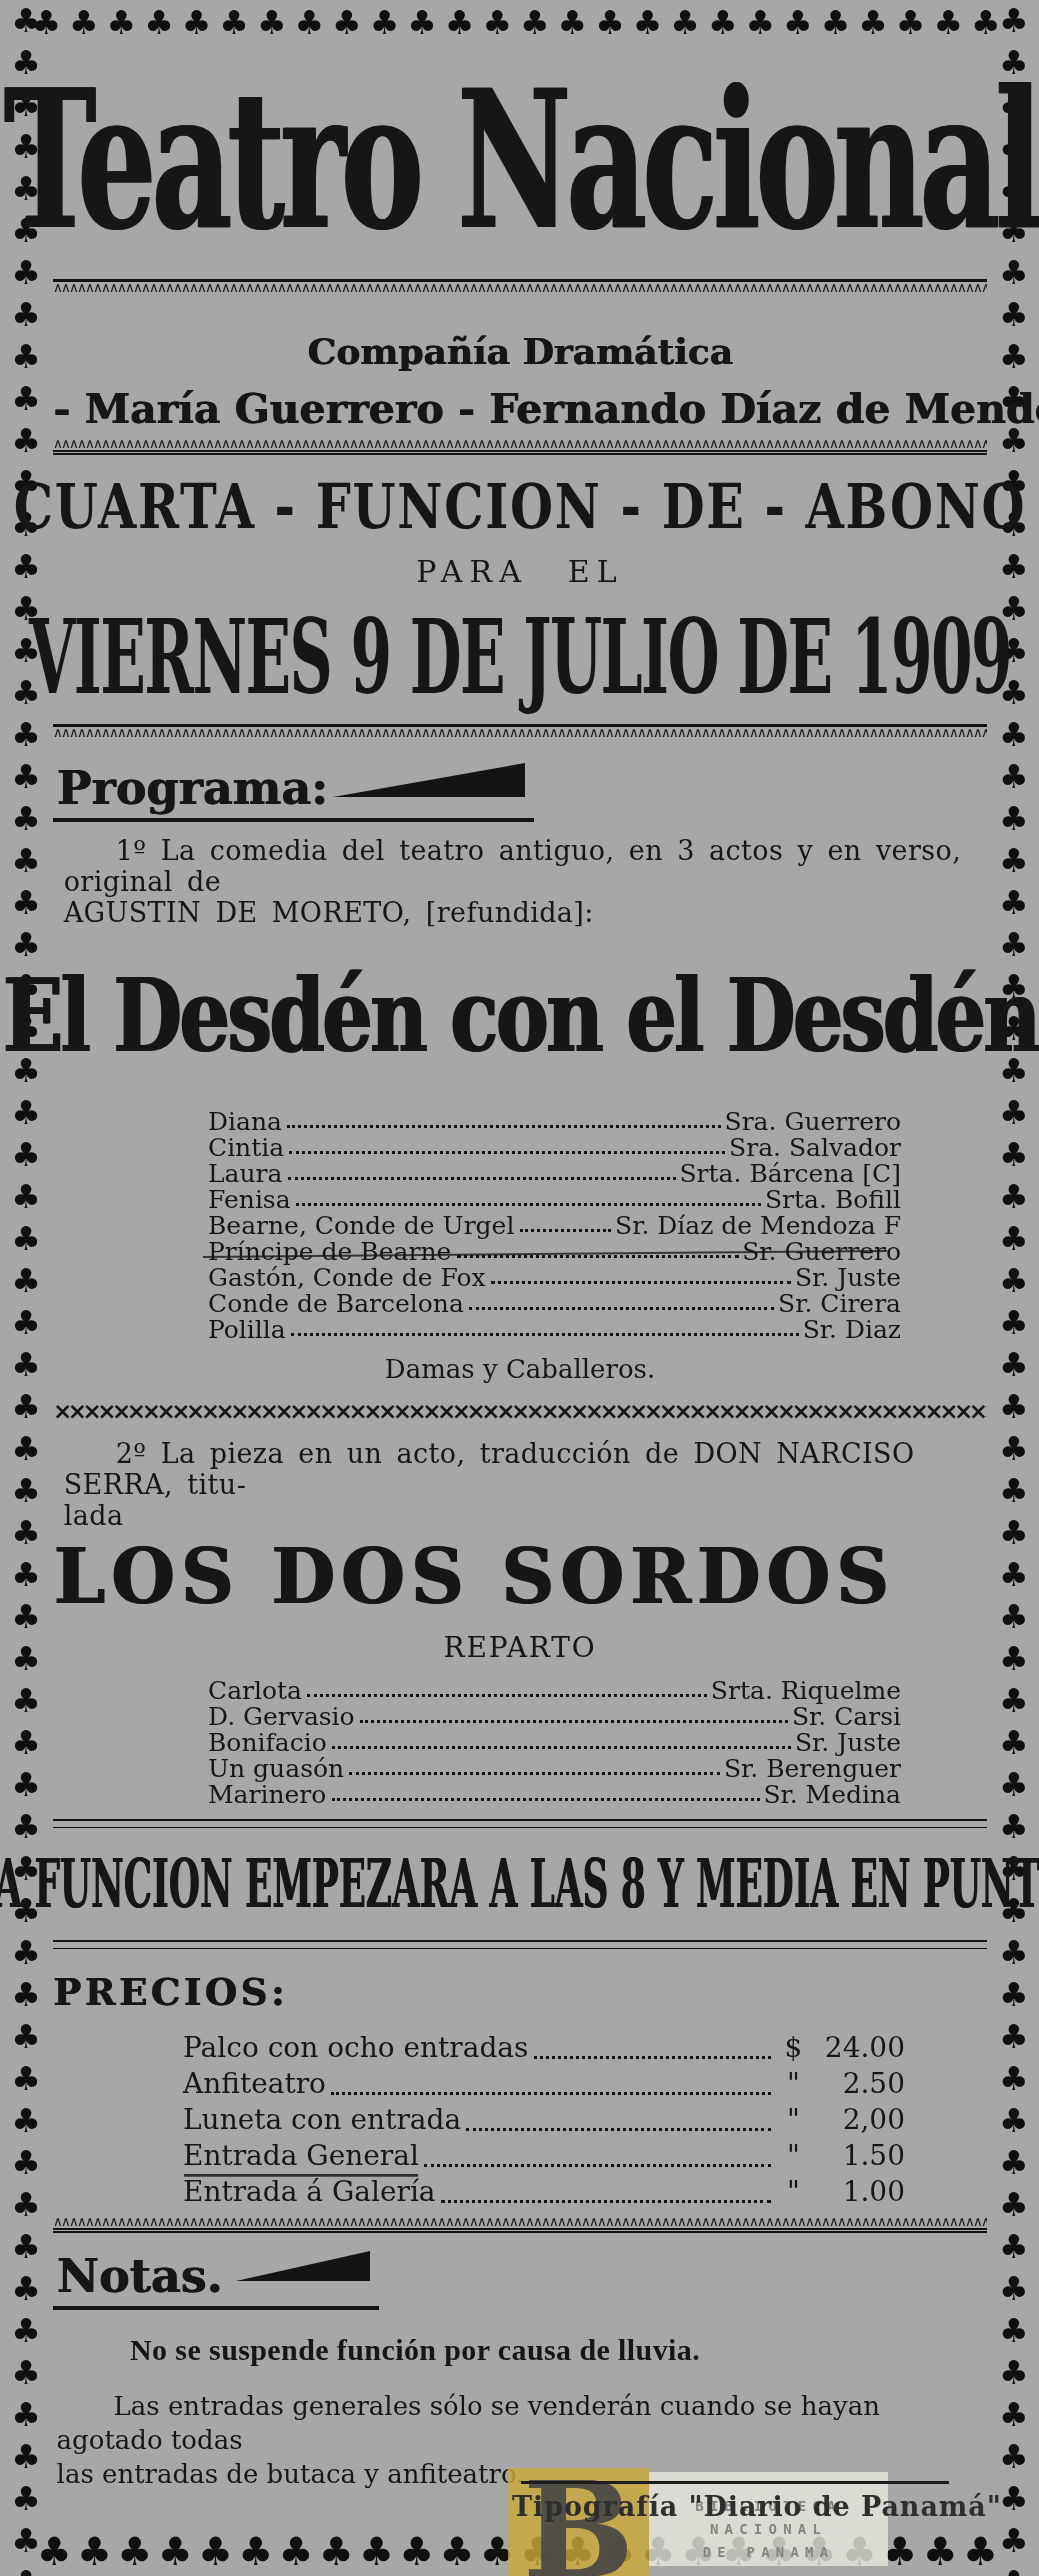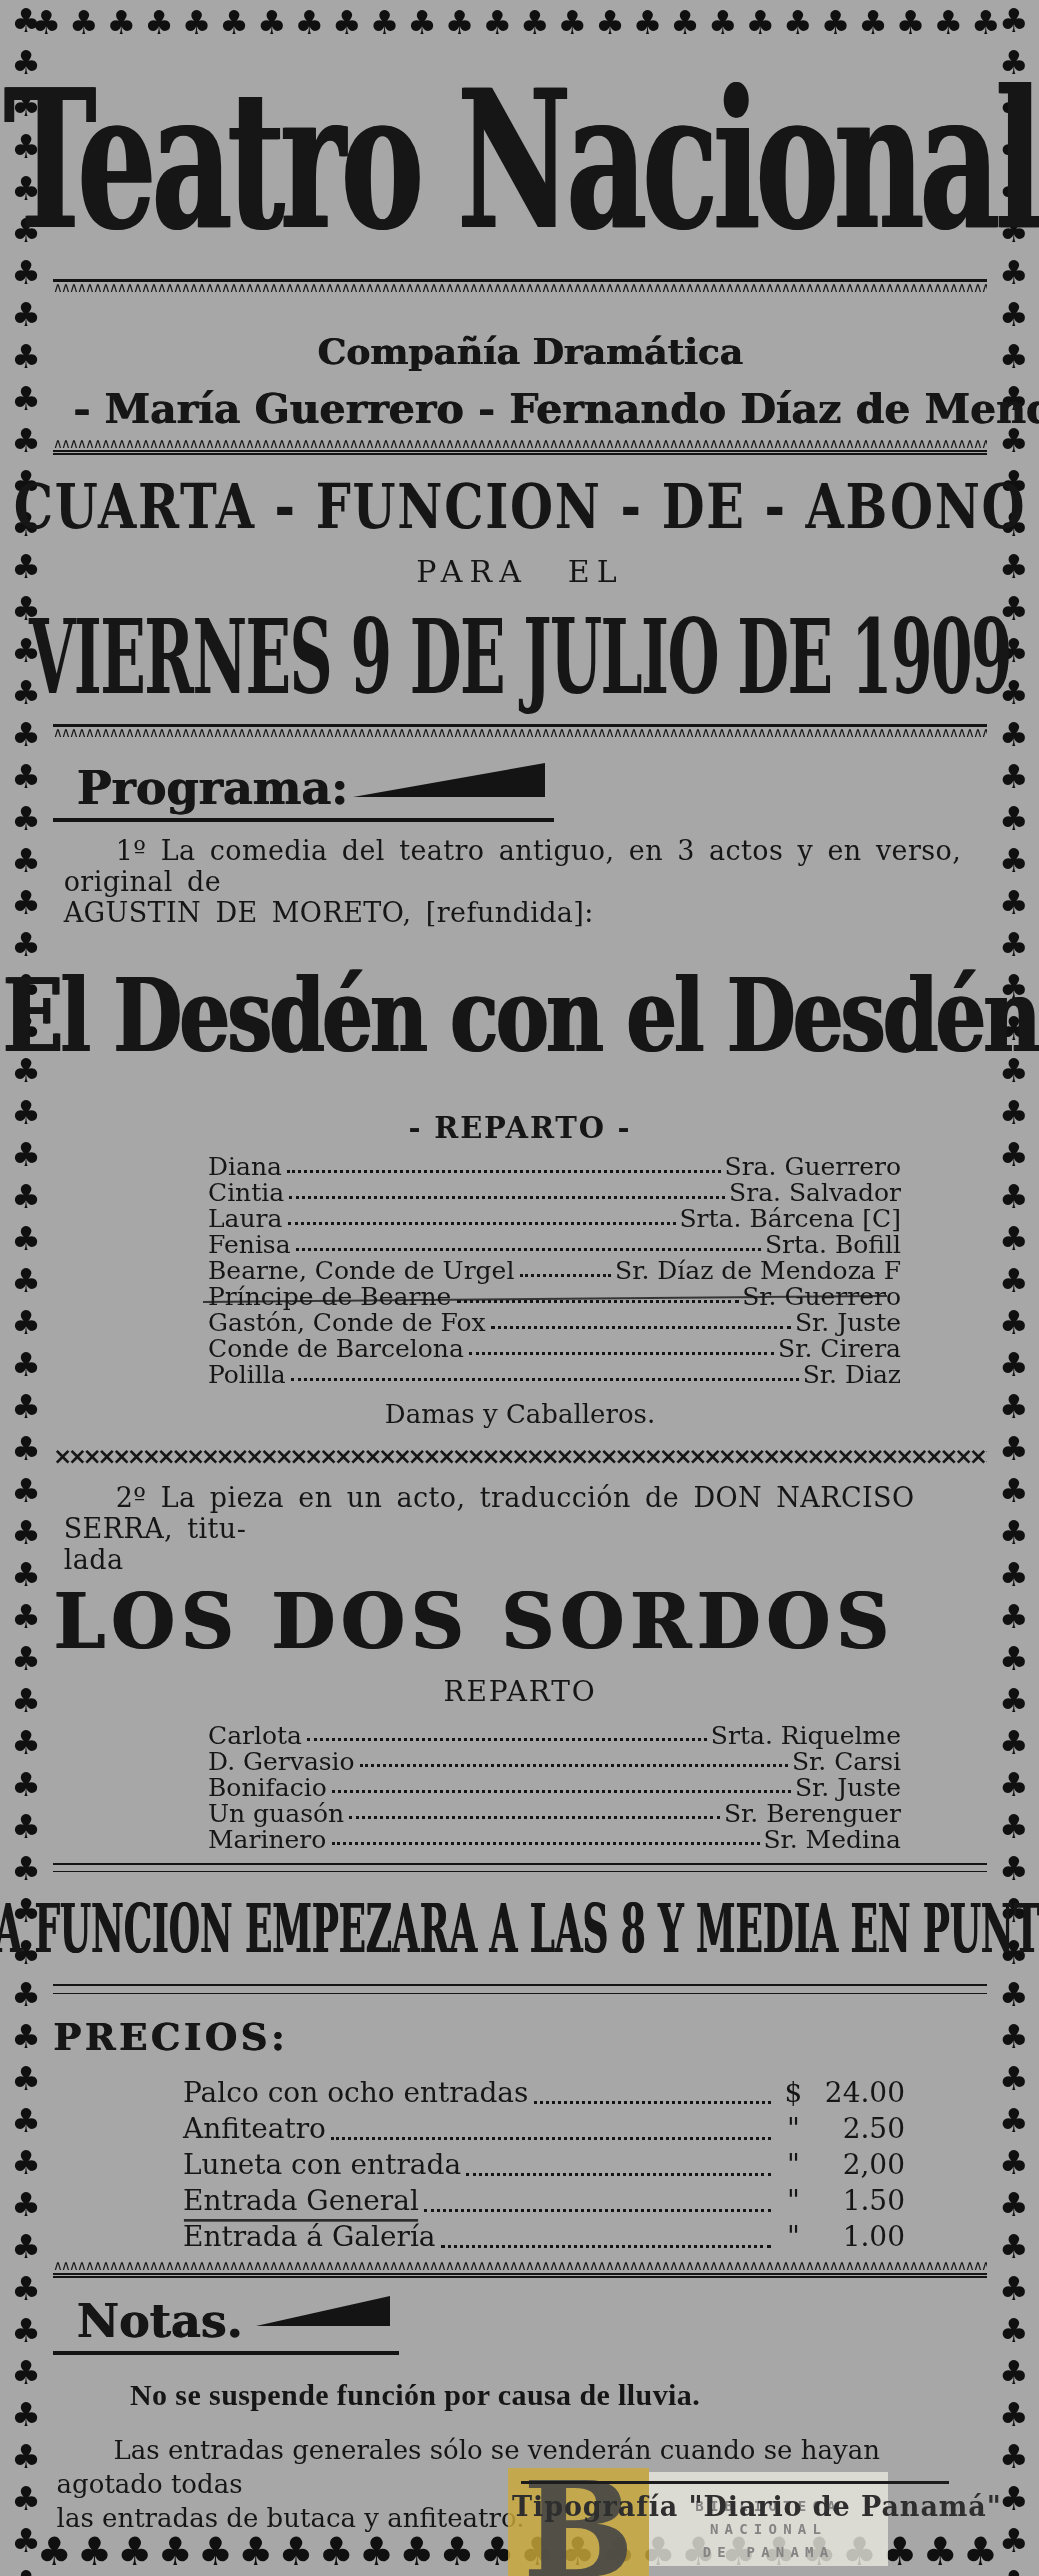--- a/index.html
+++ b/index.html
@@ -25,21 +25,21 @@
 
   
   .zz-text{display:block;font-family:"DejaVu Sans",sans-serif;font-size:13.4px;line-height:11.6px;letter-spacing:-1.8px;overflow:hidden;white-space:nowrap;height:12.5px;}
   .div-rule-zz{margin-top:12.5px;border-top:3.6px solid #141414;}
   .div-zz-rule{margin-top:5.3px;border-bottom:5.3px double #141414;}
   .chain{margin-top:16px;font-family:"DejaVu Sans",sans-serif;font-weight:bold;font-size:23px;line-height:23px;letter-spacing:-4.5px;overflow:hidden;white-space:nowrap;height:25px;text-align:center;}
   .rule-double{height:6.2px;border-top:2.7px solid #141414;border-bottom:1.8px solid #141414;}
   .rule-double.r5{margin-top:10.7px;}
   .rule-double.r6{margin-top:9px;}
 
-  .blackletter{font-weight:bold;text-shadow:0.9px 0 0 currentColor;margin-left:20px;}
+  .blackletter{font-weight:bold;text-shadow:0.9px 0 0 currentColor;}
   .company{margin-top:36px;text-align:center;font-size:36px;}
   .directors{margin-top:12.5px;text-align:center;font-size:41px;white-space:nowrap;}
 
   .funcion{margin-top:7.1px;height:86px;display:flex;align-items:center;justify-content:center;}
   .funcion>span{font-size:52px;font-weight:bold;letter-spacing:1.8px;transform:scale(.95,1.2);}
   .para-el{margin-top:5.3px;text-align:center;font-size:30px;letter-spacing:7.1px;word-spacing:23px;}
 
   .date-wrap{margin-top:14.3px;height:109px;display:flex;align-items:center;justify-content:center;}
   .date-wrap>span{font-size:68px;font-weight:bold;letter-spacing:-1.8px;transform:scale(.88,1.5);}
 
@@ -140,21 +140,20 @@
       </div>
     </div>
 
     <p class="intro">1º  La comedia del teatro antiguo, en 3 actos y en verso, original de
 AGUSTIN DE MORETO, [refundida]:</p>
 
     <div class="big-line desden-wrap">
       <span>El Desdén con el Desdén</span>
     </div>
 
-    <div class="reparto">- REPARTO -</div>
 
     <div class="cast cast1">
         <div class="cast-row">
           <span class="role">Diana</span>
           <span class="leader"></span>
           <span class="actor">Sra.  Guerrero</span>
         </div>
         <div class="cast-row">
           <span class="role">Cintia</span>
           <span class="leader"></span>

